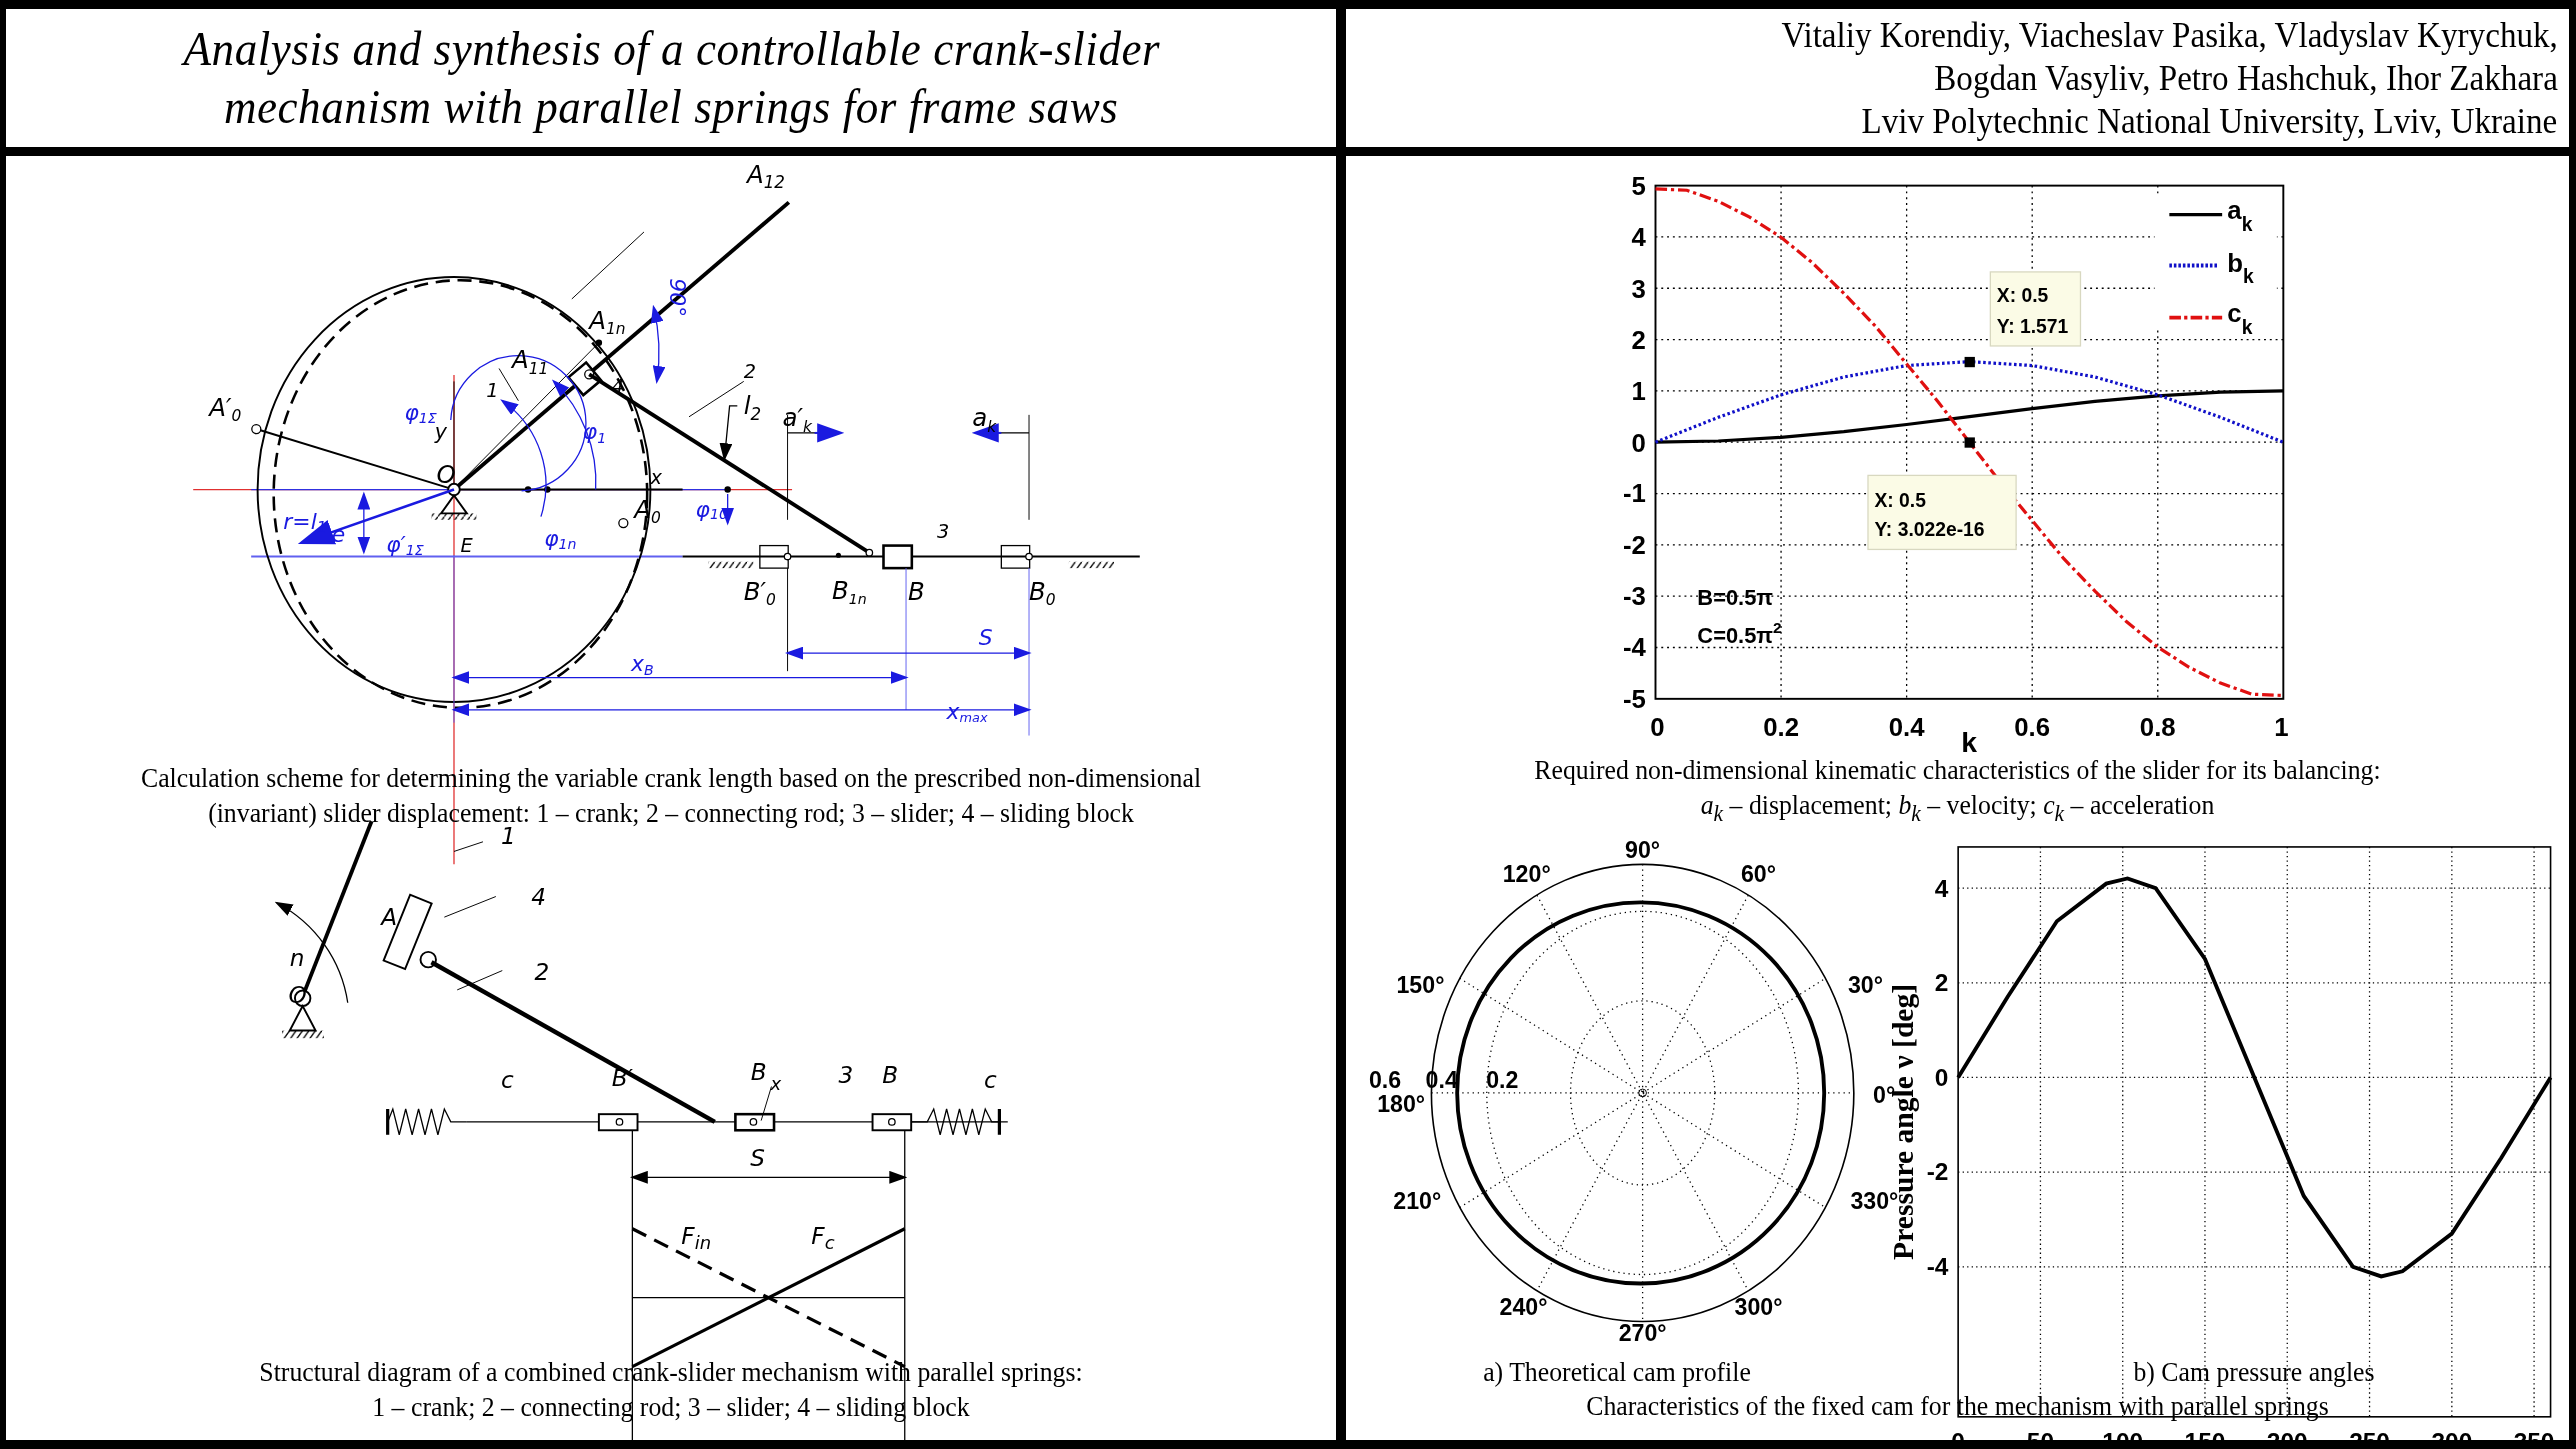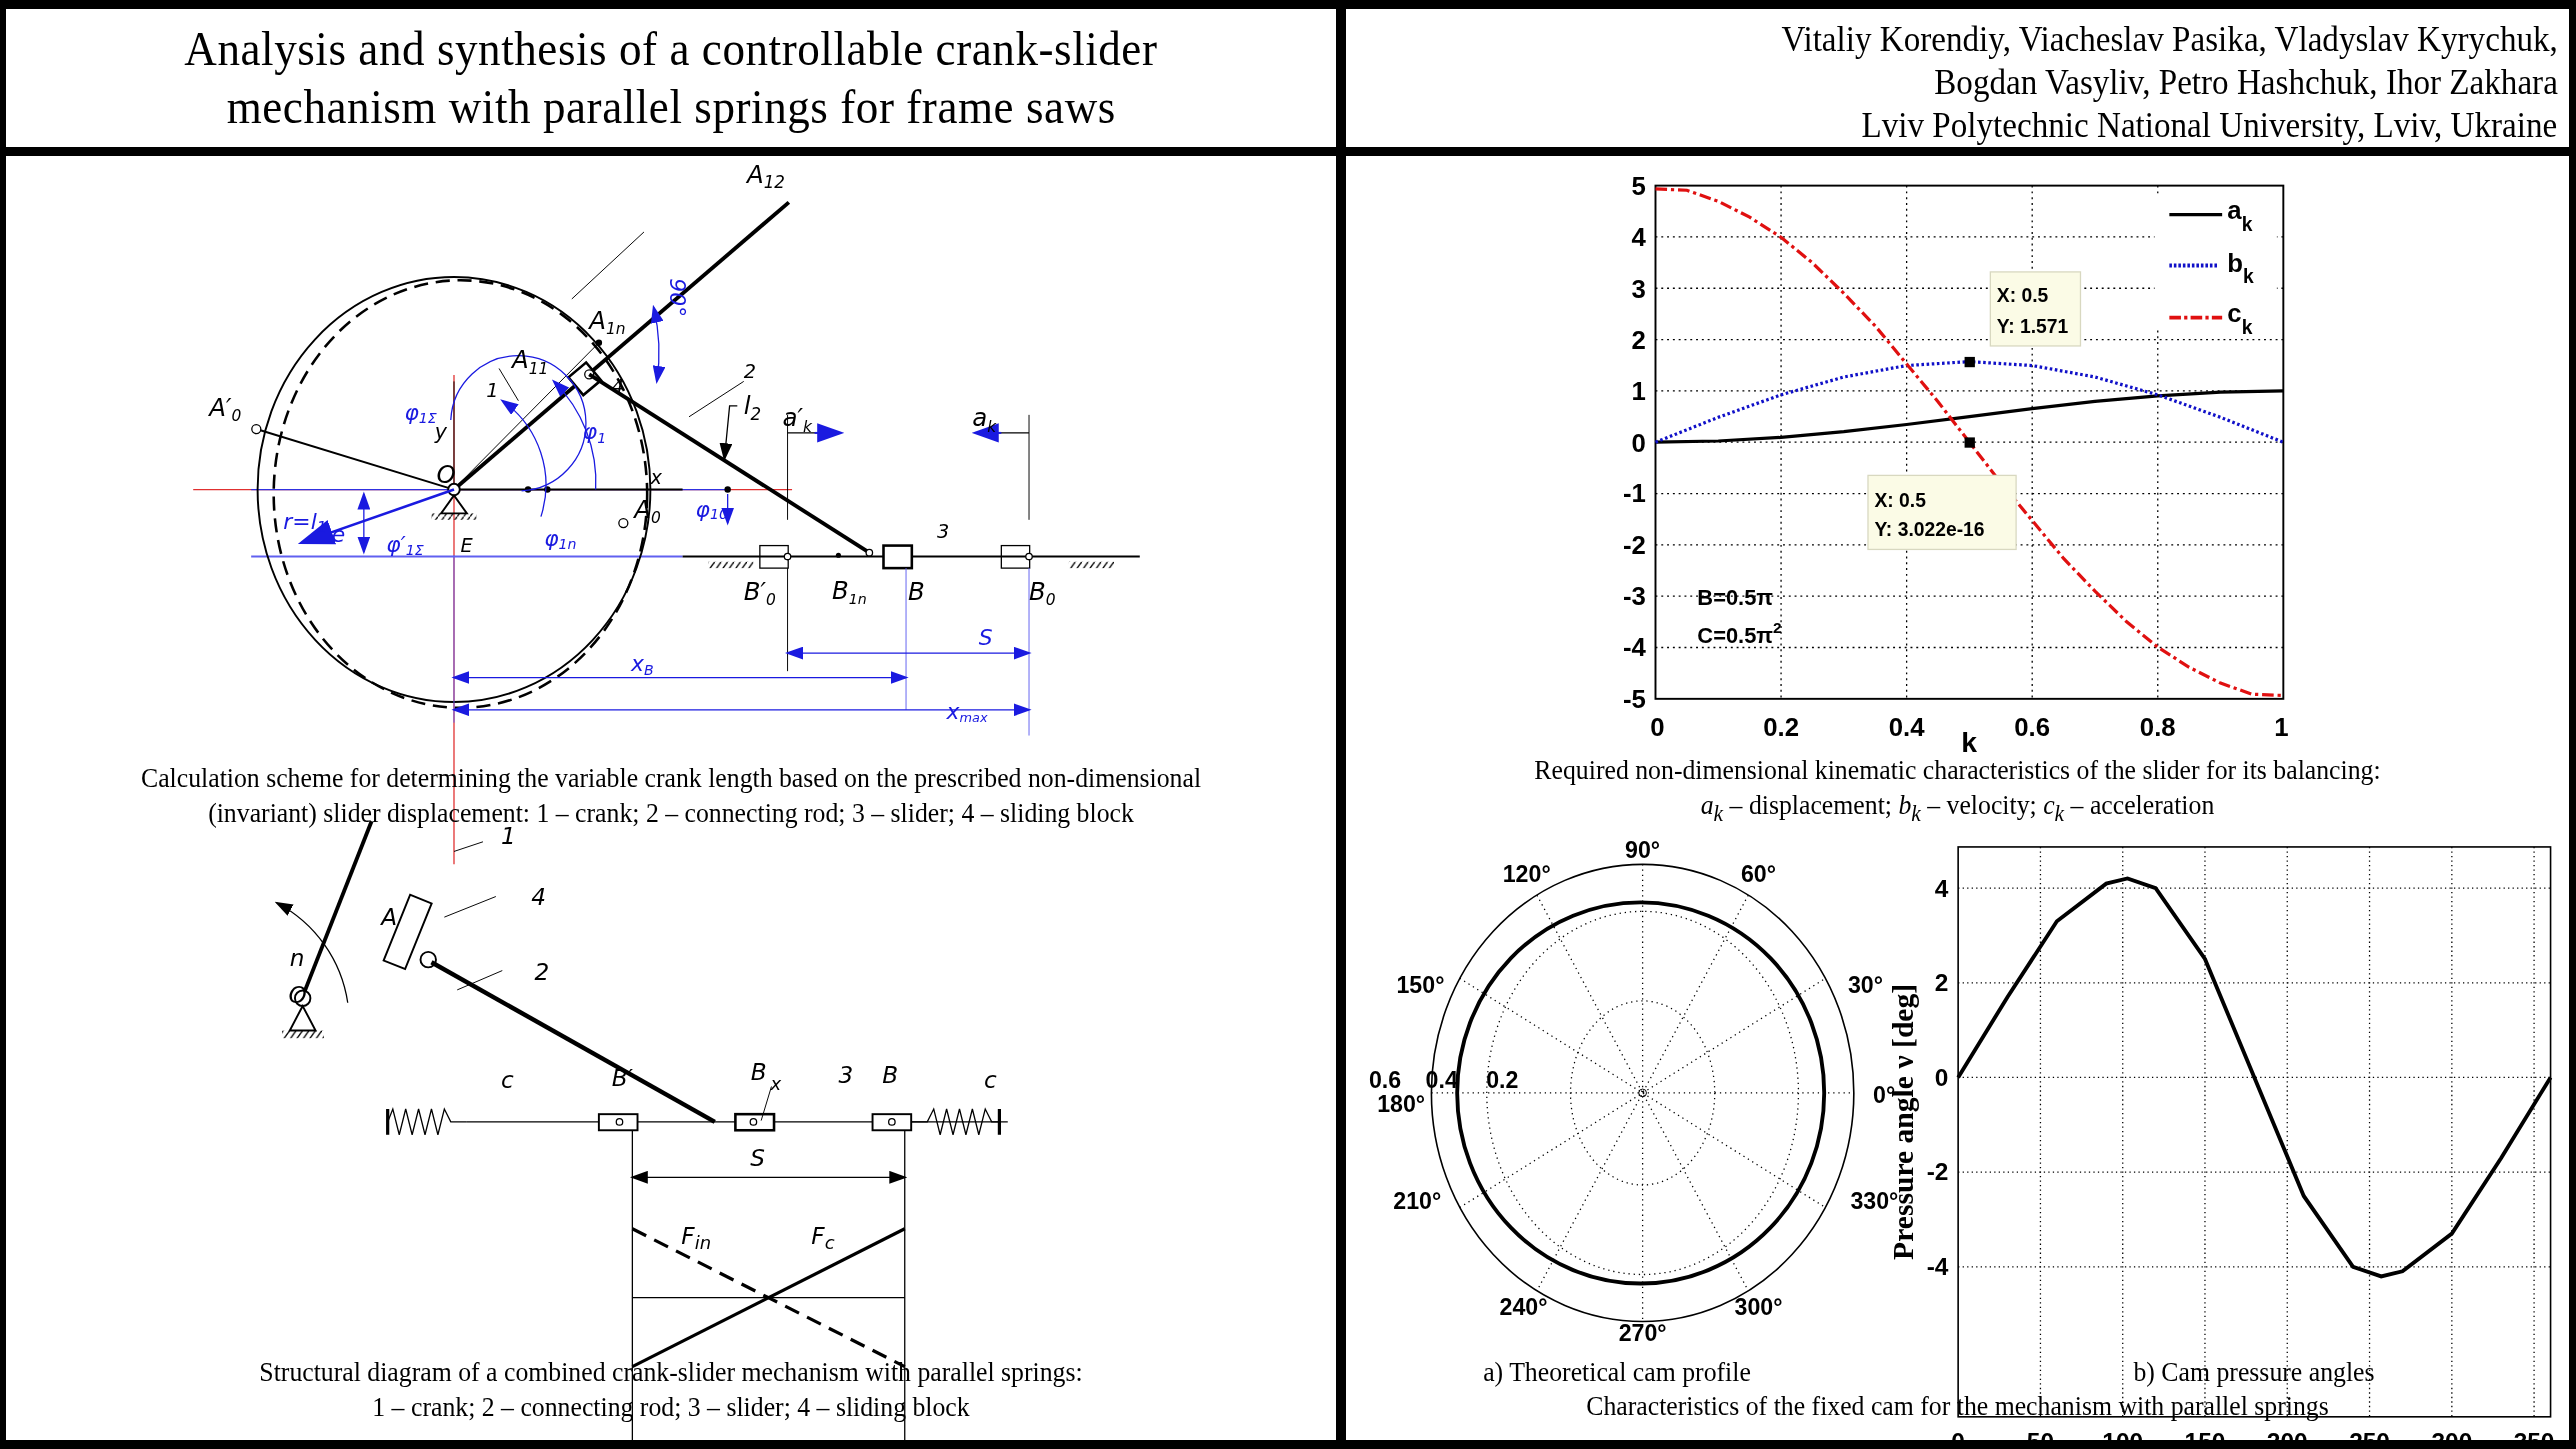--- a/index.html
+++ b/index.html
@@ -1,20 +1,20 @@
 <!DOCTYPE html>
 <html style="font-size:10.3px"><head>
 <meta charset="utf-8">
 <style>
   html,body{margin:0;padding:0;background:#000;}
   body{width:2576px;height:1449px;position:relative;overflow:hidden;font-family:"Liberation Serif",serif;color:#000;}
   .box{position:absolute;background:#fff;}
-  .title-box{left:6.4px;top:9px;width:1330px;height:138px;display:flex;flex-direction:column;align-items:center;justify-content:center;}
+  .title-box{left:6.4px;top:9px;width:1330px;height:138px;display:flex;flex-direction:column;align-items:center;justify-content:center;font-style:italic;}
   .title-line{font-size:49px;line-height:58px;letter-spacing:0.6px;transform:scaleX(0.92);}
-  .authors-box{left:1346px;top:9px;width:1223px;height:138px;display:flex;flex-direction:column;align-items:flex-end;justify-content:flex-end;padding-right:11.6px;box-sizing:border-box;}
+  .authors-box{left:1346px;top:9px;width:1223px;height:138px;display:flex;flex-direction:column;align-items:flex-end;justify-content:center;padding-right:11.6px;box-sizing:border-box;}
   .author-line{font-size:36px;line-height:43px;transform-origin:right center;transform:scaleX(0.92);}
   .left-panel{left:6.4px;top:156px;width:1330px;height:1284px;text-decoration:underline;}
   .right-panel{left:1346px;top:156px;width:1223px;height:1284px;}
   svg{position:absolute;left:0;top:0;}
   .caption{position:absolute;text-align:center;font-size:28px;line-height:35px;transform:scaleX(0.92);}
   .cap-it{font-style:italic;}
 </style>
 </head>
 <body>
 

